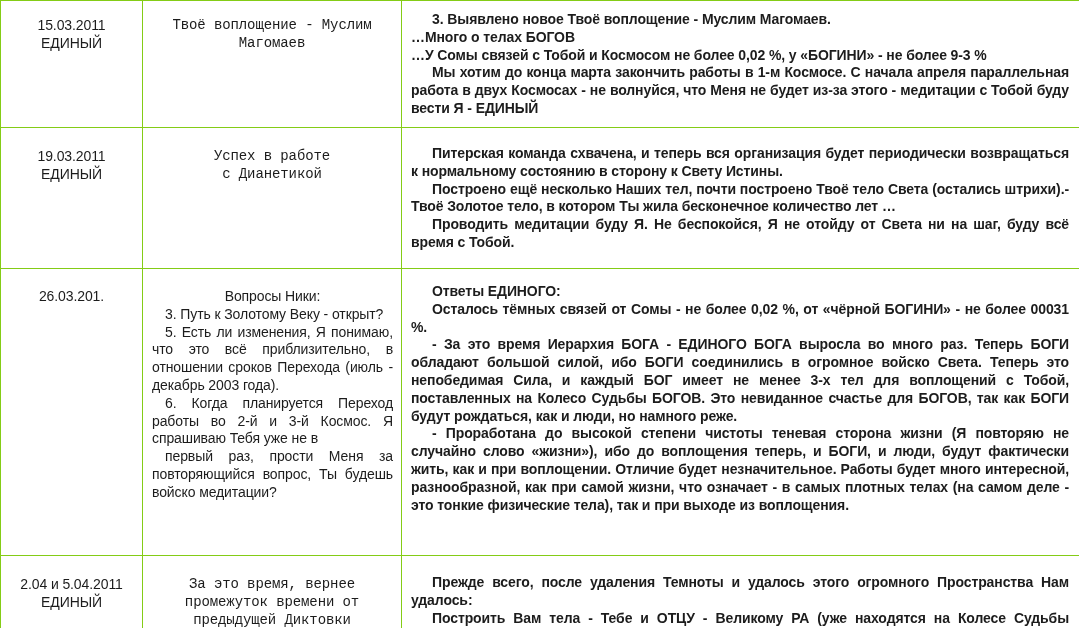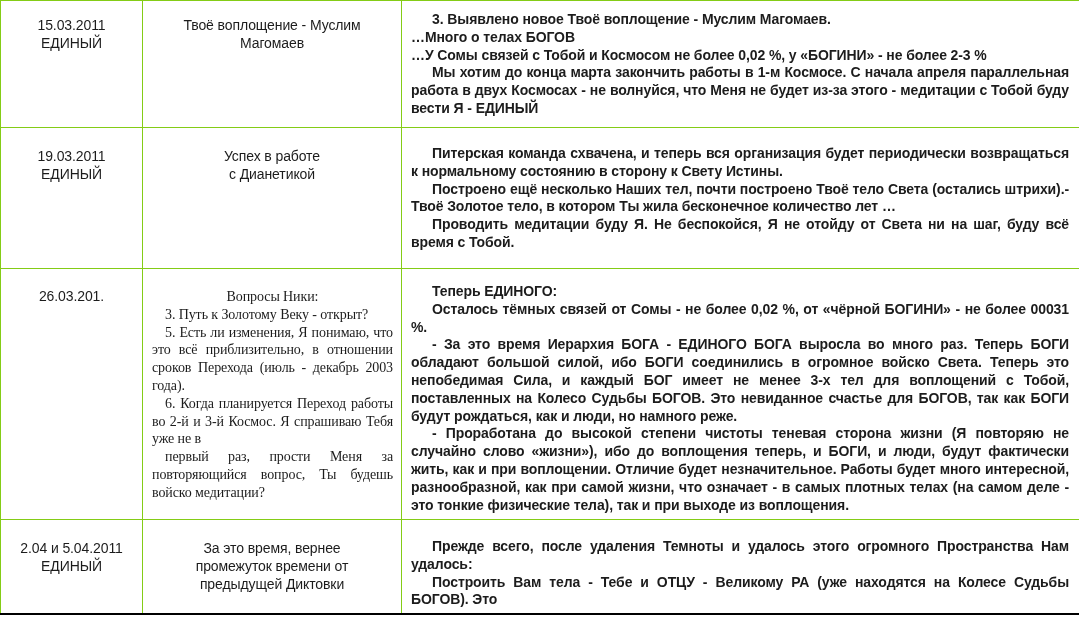--- a/index.html
+++ b/index.html
@@ -22,33 +22,33 @@
     line-height: 17.8px;
     letter-spacing: -0.1px;
   }
   col.col-date    { width: 142px; }
   col.col-topic   { width: 259px; }
   col.col-content { width: 678px; }
 
   
   tr.row1 td { height: 127px; }
   tr.row2 td { height: 141px; }
-  tr.row3 td { height: 251px; }
+  tr.row3 td { height: 287px; }
   tr.row4 td { height: 73px; border-bottom: 2px solid #000; }
 
   
   .date-cell, .topic-cell { text-align: center; }
   .date-cell  { padding: 16px 4px 4px 4px; }
-  .topic-cell { padding: 16px 18px 4px 18px; }
+  .topic-cell { padding: 16px 18px 4px 18px; font-family: Liberation Mono, monospace; }
   tr.row2 .date-cell, tr.row2 .topic-cell { padding-top: 20px; }
   tr.row3 .date-cell { padding-top: 19px; }
   tr.row4 .date-cell, tr.row4 .topic-cell { padding-top: 20px; }
 
   
-  .questions-cell { text-align: justify; padding: 19px 8px 4px 9px; font-family: Liberation Serif, serif; }
+  .questions-cell { text-align: justify; padding: 19px 8px 4px 9px; }
   .questions-cell .q-head { text-align: center; }
   .questions-cell p.q { text-indent: 13px; }
 
   
   .content-cell { text-align: justify; padding: 10px 10px 4px 9px; font-weight: bold; }
   tr.row2 .content-cell { padding-top: 17px; }
   tr.row3 .content-cell { padding-top: 14px; }
   tr.row4 .content-cell { padding-top: 18px; }
   .content-cell p.ind   { text-indent: 21px; }
   .content-cell p.noind { text-indent: 0; }
@@ -69,21 +69,21 @@
         <div>15.03.2011</div>
         <div>ЕДИНЫЙ</div>
       </td>
       <td class="topic-cell">
         <div>Твоё воплощение - Муслим</div>
         <div>Магомаев</div>
       </td>
       <td class="content-cell">
         <p class="ind">3. Выявлено новое Твоё воплощение - Муслим Магомаев.</p>
         <p class="noind">…Много о телах БОГОВ</p>
-        <p class="noind">…У Сомы связей с Тобой и Космосом не более 0,02 %, у «БОГИНИ» - не более 2-3 %</p>
+        <p class="noind">…У Сомы связей с Тобой и Космосом не более 0,02 %, у «БОГИНИ» - не более 9-3 %</p>
         <p class="ind">Мы хотим до конца марта закончить работы в 1-м Космосе. С начала апреля параллельная работа в двух Космосах - не волнуйся, что Меня не будет из-за этого - медитации с Тобой буду вести Я - ЕДИНЫЙ</p>
       </td>
     </tr>
 
     <tr class="row2">
       <td class="date-cell">
         <div>19.03.2011</div>
         <div>ЕДИНЫЙ</div>
       </td>
       <td class="topic-cell">
@@ -102,21 +102,21 @@
         <div>26.03.201.</div>
       </td>
       <td class="questions-cell">
         <div class="q-head">Вопросы Ники:</div>
         <p class="q">3. Путь к Золотому Веку - открыт?</p>
         <p class="q">5. Есть ли изменения, Я понимаю, что это всё приблизительно, в отношении сроков Перехода (июль - декабрь 2003 года).</p>
         <p class="q">6. Когда планируется Переход работы во 2-й и 3-й Космос. Я спрашиваю Тебя уже не в</p>
         <p class="q">первый раз, прости Меня за повторяющийся вопрос, Ты будешь войско медитации?</p>
       </td>
       <td class="content-cell">
-        <p class="ind">Теперь ЕДИНОГО:</p>
+        <p class="ind">Ответы ЕДИНОГО:</p>
         <p class="ind">Осталось тёмных связей от Сомы - не более 0,02 %, от «чёрной БОГИНИ» - не более 00031 %.</p>
         <p class="ind">- За это время Иерархия БОГА - ЕДИНОГО БОГА выросла во много раз. Теперь БОГИ обладают большой силой, ибо БОГИ соединились в огромное войско Света. Теперь это непобедимая Сила, и каждый БОГ имеет не менее 3-х тел для воплощений с Тобой, поставленных на Колесо Судьбы БОГОВ. Это невиданное счастье для БОГОВ, так как БОГИ будут рождаться, как и люди, но намного реже.</p>
         <p class="ind">- Проработана до высокой степени чистоты теневая сторона жизни (Я повторяю не случайно слово «жизни»), ибо до воплощения теперь, и БОГИ, и люди, будут фактически жить, как и при воплощении. Отличие будет незначительное. Работы будет много интересной, разнообразной, как при самой жизни, что означает - в самых плотных телах (на самом деле - это тонкие физические тела), так и при выходе из воплощения.</p>
       </td>
     </tr>
 
     <tr class="row4">
       <td class="date-cell">
         <div>2.04 и 5.04.2011</div>
         <div>ЕДИНЫЙ</div>

